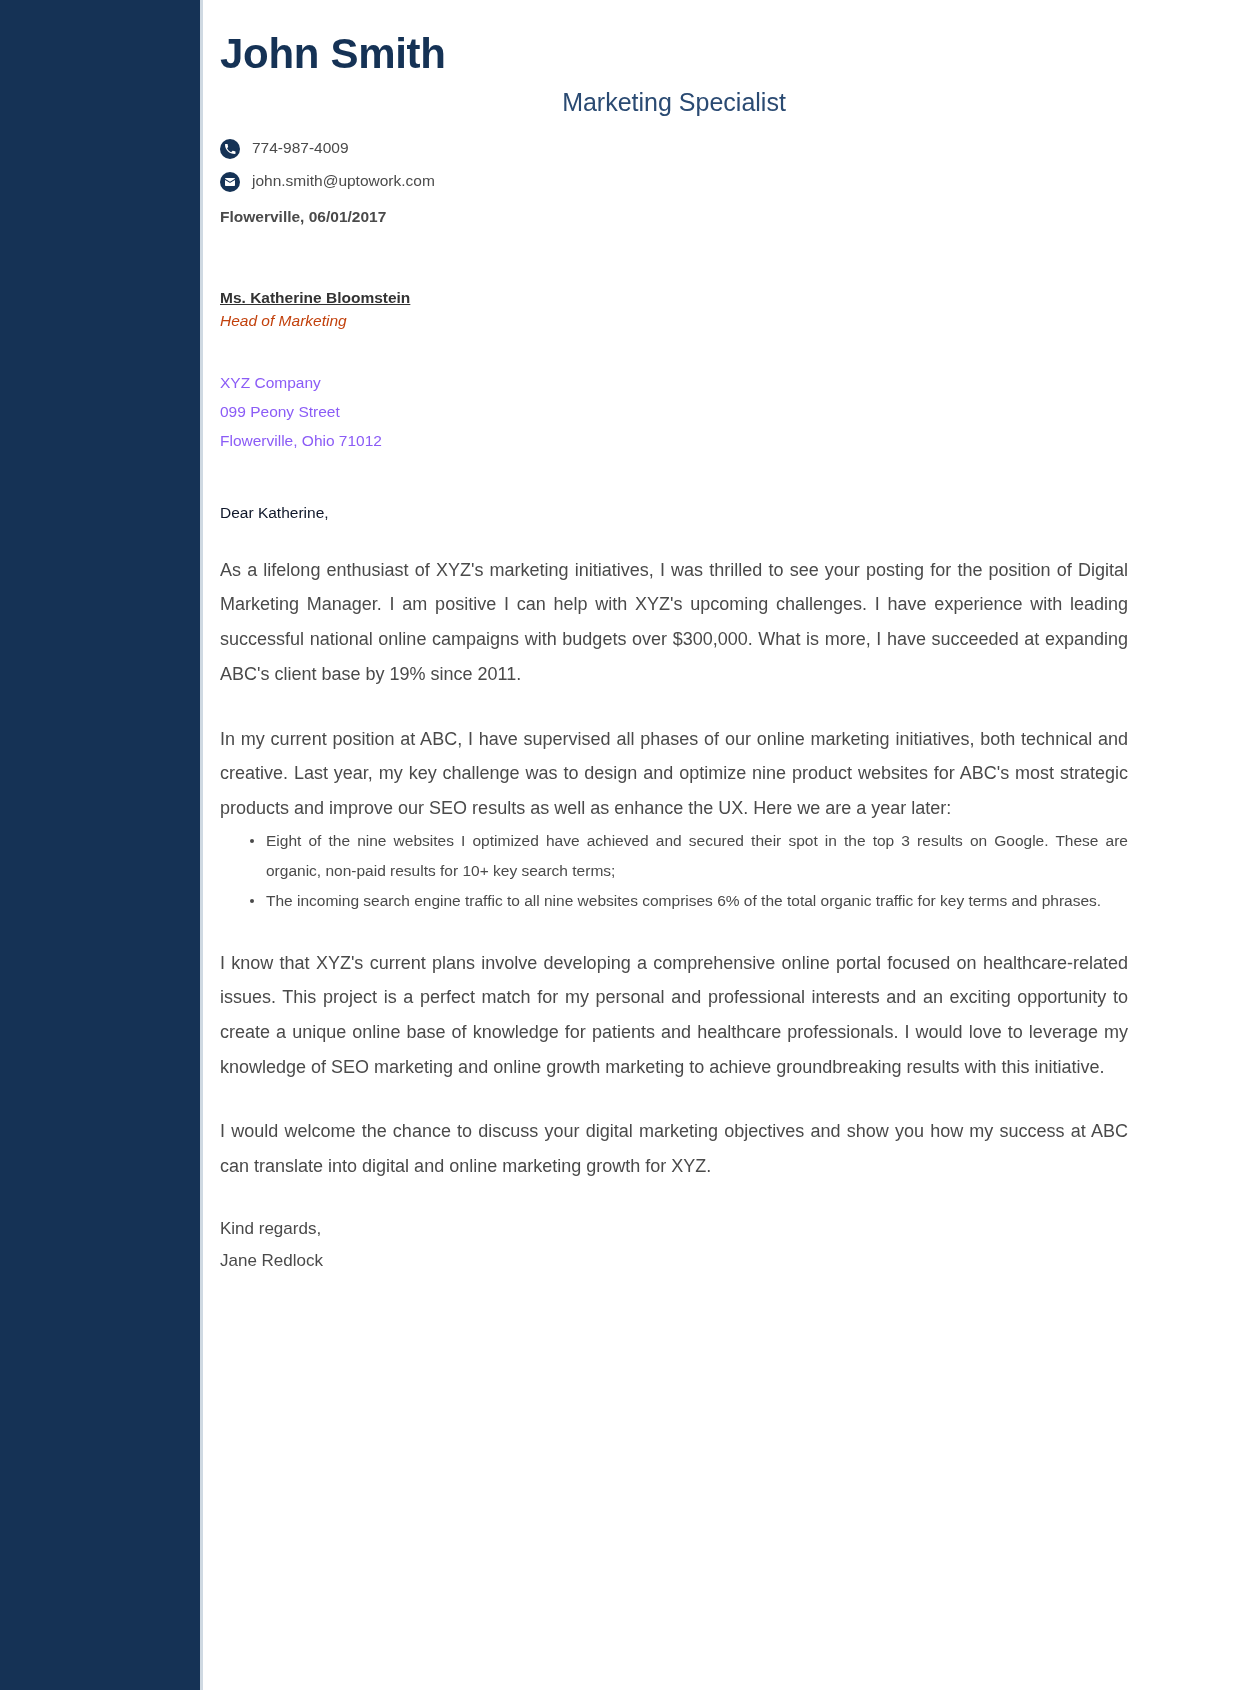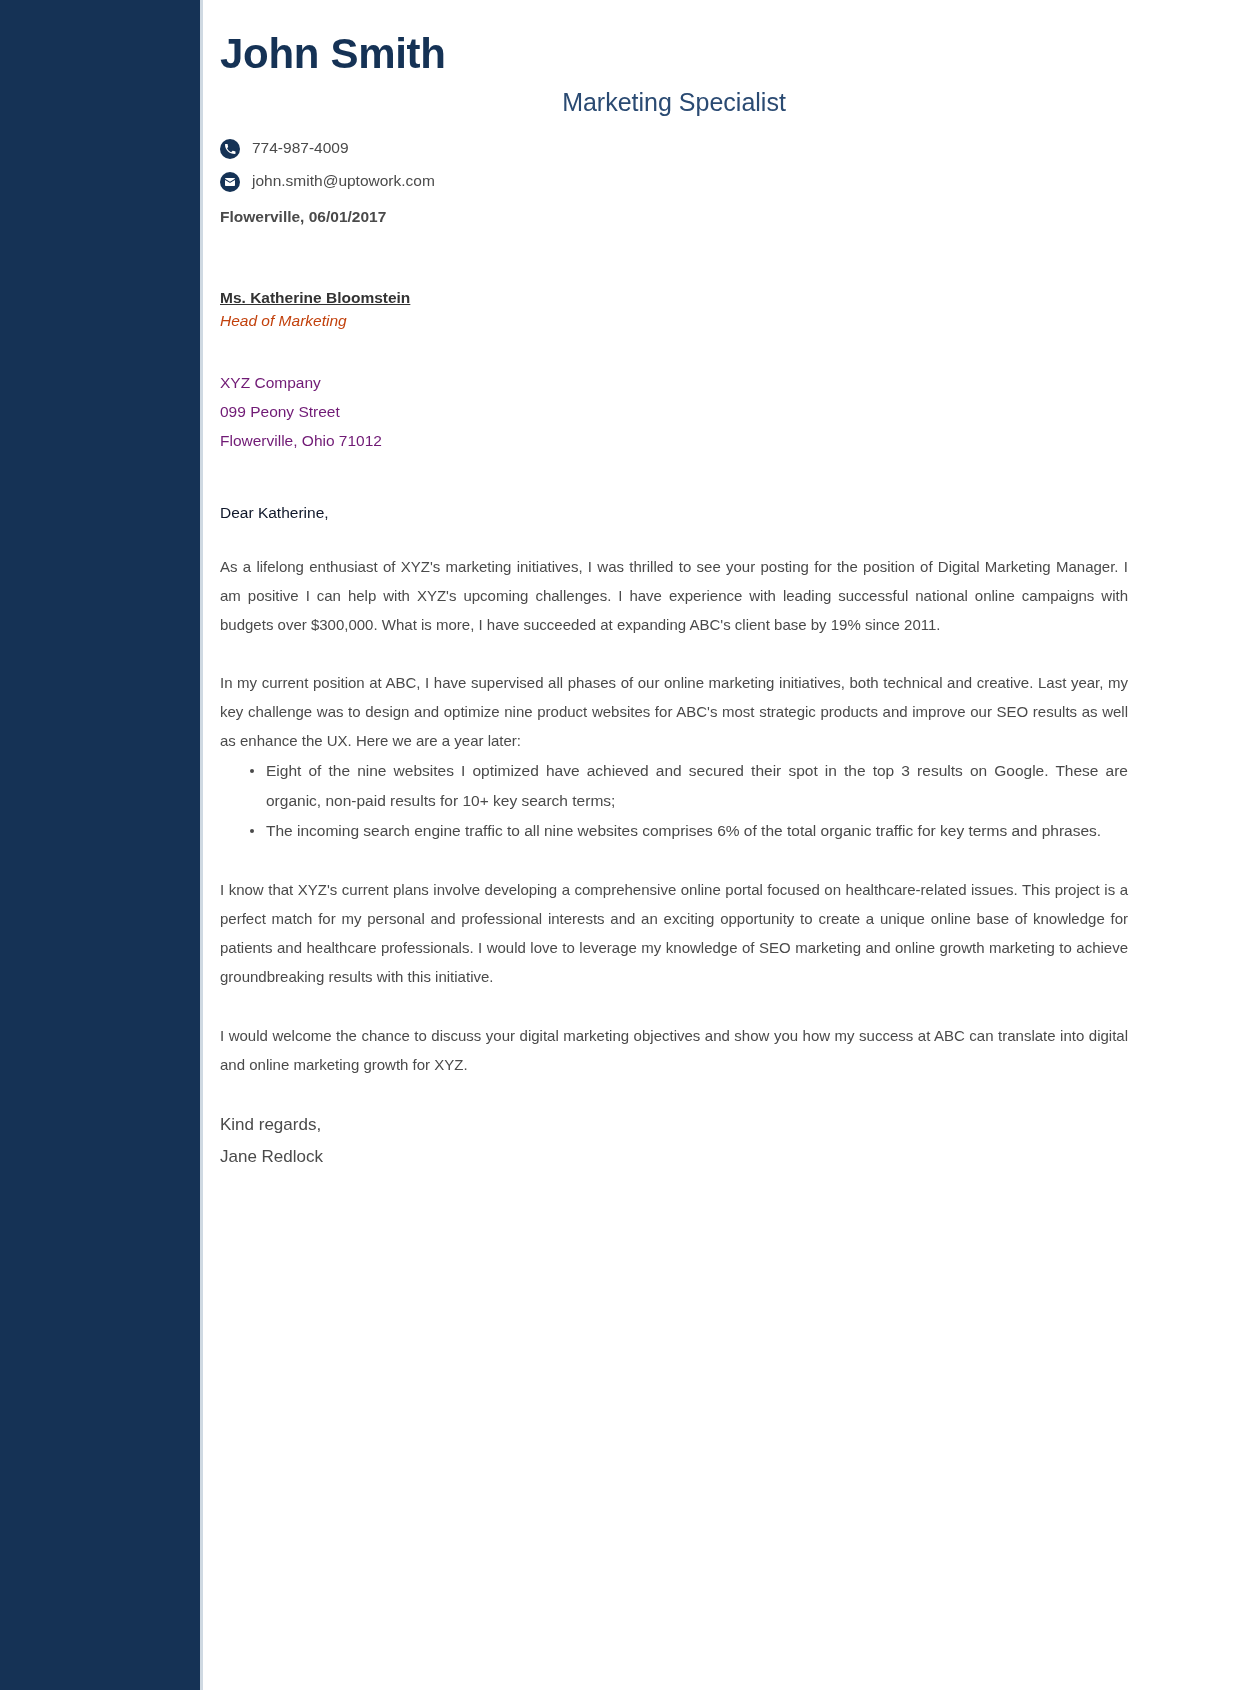--- a/index.html
+++ b/index.html
@@ -109,33 +109,33 @@
     font-size: 15.5px;
     font-style: italic;
     color: #c2410c;
     line-height: 1.2;
   }
   .recipient-address {
     margin-top: 37px;
   }
   .address-line {
     font-size: 15.5px;
-    color: #701a75;
+    color: #8b5cf6;
     line-height: 1.88;
   }
 
   
   .salutation {
     font-size: 15.5px;
     color: #0f172a;
     margin-top: 49px;
     line-height: 1.2;
   }
   .para {
-    font-size: 15px;
+    font-size: 18px;
     color: #4a4a4a;
     text-align: justify;
     line-height: 1.93;
     margin: 30px 0 0 0;
   }
   .bullets {
     margin: 0;
     padding-left: 30px;
     list-style: none;
   }

